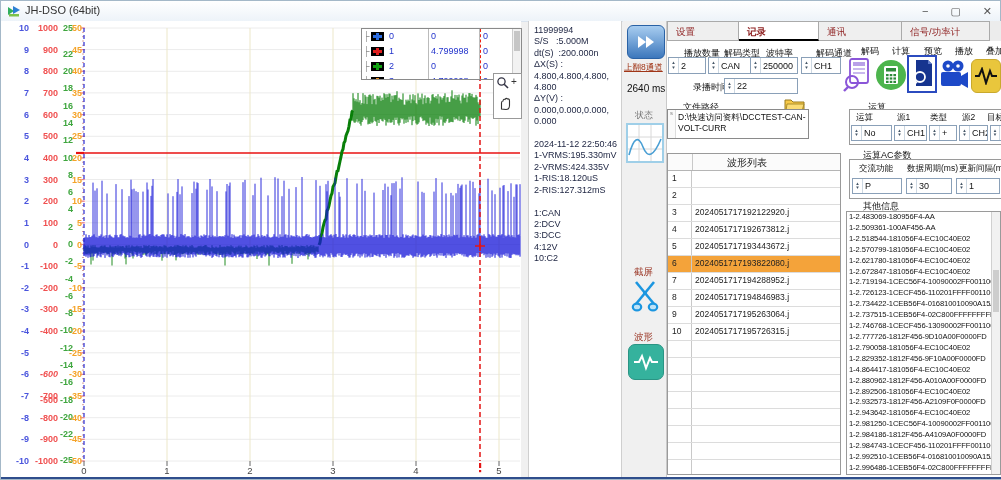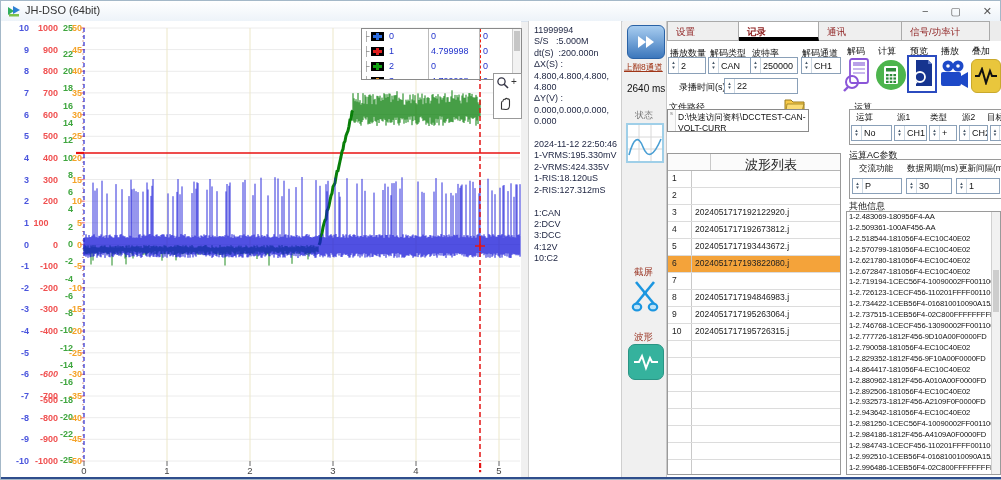--- a/index.html
+++ b/index.html
@@ -45,37 +45,37 @@
   #status-lbl{position:absolute;left:12px;top:88px;font-size:9px;color:#777;}
   #status-thumb{position:absolute;left:3px;top:102px;width:38px;height:40px;background:#fff;border:2px solid #9fcfe8;box-sizing:border-box;}
   #shot-lbl{position:absolute;left:11px;top:245px;font-size:9.5px;color:#993322;}
   #shot-icon{position:absolute;left:7px;top:258px;cursor:pointer;}
   #wave-lbl{position:absolute;left:11px;top:310px;font-size:9.5px;color:#993322;}
   #wave-btn{position:absolute;left:5px;top:323px;width:34px;height:34px;background:#35b29d;border:1px solid #2a9484;border-radius:7px;display:flex;align-items:center;justify-content:center;cursor:pointer;}
   
   #right-panel{position:absolute;left:666px;top:20px;width:335px;height:456px;background:#fff;}
   #tabstrip{position:absolute;left:0;top:0;width:335px;height:20px;background:#ececec;display:flex;}
   .tab{box-sizing:border-box;height:20px;font-size:9.5px;color:#8b1a1a;text-align:left;padding:4px 0 0 8px;border:1px solid #aaa;border-left:none;background:#efefef;cursor:pointer;white-space:nowrap;overflow:hidden;}
-  .tab.active{background:#fff;border-bottom:4px solid #000000;font-weight:700;}
-  .rp-lbl{position:absolute;font-size:9px;color:#111;white-space:nowrap;}
+  .tab.active{background:#fff;border-bottom:2px solid #000000;font-weight:700;}
+  .rp-lbl{position:absolute;font-size:9px;color:#111;white-space:nowrap;margin-left:14px;}
   .spin{position:absolute;background:#fff;border:1px solid #8aa0b8;display:flex;align-items:center;box-sizing:border-box;height:17px;}
   .spin .arr{width:9px;height:100%;border-right:1px solid #cdd8e2;display:flex;flex-direction:column;align-items:center;justify-content:center;font-size:4.5px;color:#456;line-height:1;}
   .arr::before{content:"▲";} .arr::after{content:"▼";}
   .spin .val{flex:1;font-size:9px;padding-left:2px;color:#111;overflow:hidden;white-space:nowrap;}
   .icon-btn{position:absolute;cursor:pointer;}
   #preview-box{position:absolute;left:240px;top:34px;width:30px;height:38px;border:2px solid #2b4bbf;background:#fff;box-sizing:border-box;cursor:pointer;}
   #overlay-btn{position:absolute;left:304px;top:38px;width:28px;height:32px;background:#e9c63c;border:1px solid #c9a92c;border-radius:6px;display:flex;align-items:center;justify-content:center;cursor:pointer;}
-  #filepath-box{position:absolute;left:0;top:88px;width:142px;height:23px;border:1px solid #8a8a8a;background:#fff;box-sizing:border-box;display:flex;}
+  #filepath-box{position:absolute;left:0;top:88px;width:142px;height:30px;border:1px solid #8a8a8a;background:#fff;box-sizing:border-box;display:flex;}
   #filepath-gutter{width:7px;border-right:1px solid #ddd;background:#fafafa;font-size:6px;color:#888;text-align:center;}
   #filepath-text{flex:1;font-size:8.5px;line-height:10.5px;color:#111;padding:2px 1px 0 2px;word-break:break-all;}
   .groupbox{position:absolute;border:1px solid #9a9a9a;background:#fff;box-sizing:border-box;overflow:hidden;}
   .grp-lbl{position:absolute;font-size:8.5px;color:#111;white-space:nowrap;}
   
   #wave-table{position:absolute;left:0;top:132px;width:174px;height:322px;border:1px solid #9a9a9a;box-sizing:border-box;background:#fff;overflow:hidden;}
-  #wave-header{height:16px;border-bottom:1px solid #b5b5b5;background:#fbfbfb;font-size:13px;color:#222;display:flex;padding-left:18px;}
+  #wave-header{height:16px;border-bottom:1px solid #b5b5b5;background:#fbfbfb;font-size:10px;color:#222;display:flex;}
   #wave-header .c1{width:24px;border-right:1px solid #c9c9c9;}
   #wave-header .c2{flex:1;padding:2px 0 0 34px;}
   .wl-row{height:16px;display:flex;border-bottom:1px solid #dcdcdc;cursor:pointer;}
   .wl-row .c1{width:24px;border-right:1px solid #c9c9c9;font-size:8.5px;color:#222;padding:2px 0 0 4px;box-sizing:border-box;}
   .wl-row .c2{flex:1;font-size:8.5px;color:#222;padding:2px 0 0 3px;white-space:nowrap;overflow:hidden;}
   .wl-row.sel{background:#f4a33a;}
   
   #other-list{position:absolute;left:179px;top:190px;width:155px;height:264px;border:1px solid #9a9a9a;background:#fff;box-sizing:border-box;overflow:hidden;}
   .oi-item{font-size:7.6px;line-height:10.9px;color:#111;white-space:nowrap;padding-left:2px;letter-spacing:-0.1px;}
   #oi-scroll{position:absolute;right:0;top:0;width:8px;height:100%;background:#f1f1f1;border-left:1px solid #d0d0d0;}
@@ -296,21 +296,21 @@
         <span class="yax ax-blue" style="left: -6px; top: 435px;">-10</span>
         <span class="yax ax-red" style="left: 23px; top: 2px;">1000</span>
         <span class="yax ax-red" style="left: 23px; top: 23.65px;">900</span>
         <span class="yax ax-red" style="left: 23px; top: 45.3px;">800</span>
         <span class="yax ax-red" style="left: 23px; top: 66.95px;">700</span>
         <span class="yax ax-red" style="left: 23px; top: 88.6px;">600</span>
         <span class="yax ax-red" style="left: 23px; top: 110.25px;">500</span>
         <span class="yax ax-red" style="left: 23px; top: 131.9px;">400</span>
         <span class="yax ax-red" style="left: 23px; top: 153.55px;">300</span>
         <span class="yax ax-red" style="left: 23px; top: 175.2px;">200</span>
-        <span class="yax ax-red" style="left: 23px; top: 196.85px; text-align: center;">100</span>
+        <span class="yax ax-red" style="left: 23px; top: 196.85px;">100</span>
         <span class="yax ax-red" style="left: 23px; top: 218.5px;">0</span>
         <span class="yax ax-red" style="left: 23px; top: 240.15px;">-100</span>
         <span class="yax ax-red" style="left: 23px; top: 261.8px;">-200</span>
         <span class="yax ax-red" style="left: 23px; top: 283.45px;">-300</span>
         <span class="yax ax-red" style="left: 23px; top: 305.1px;">-400</span>
         <span class="yax ax-red" style="left: 23px; top: 339px; margin-top: 35px;">-500</span>
         <span class="yax ax-red" style="left: 23px; top: 348.4px; font-style: italic;">-600</span>
         <span class="yax ax-red" style="left: 23px; top: 370.05px;">-700</span>
         <span class="yax ax-red" style="left: 23px; top: 391.7px;">-800</span>
         <span class="yax ax-red" style="left: 23px; top: 413.35px;">-900</span>
@@ -663,20 +663,21 @@
           <div class="wl-row">
             <div class="c1">5</div>
             <div class="c2">2024051717193443672.j</div>
           </div>
           <div class="wl-row sel">
             <div class="c1">6</div>
             <div class="c2">2024051717193822080.j</div>
           </div>
           <div class="wl-row">
             <div class="c1">7</div>
+            <div class="c2">2024051717194288952.j</div>
           </div>
           <div class="wl-row">
             <div class="c1">8</div>
             <div class="c2">2024051717194846983.j</div>
           </div>
           <div class="wl-row">
             <div class="c1">9</div>
             <div class="c2">2024051717195263064.j</div>
           </div>
           <div class="wl-row">

